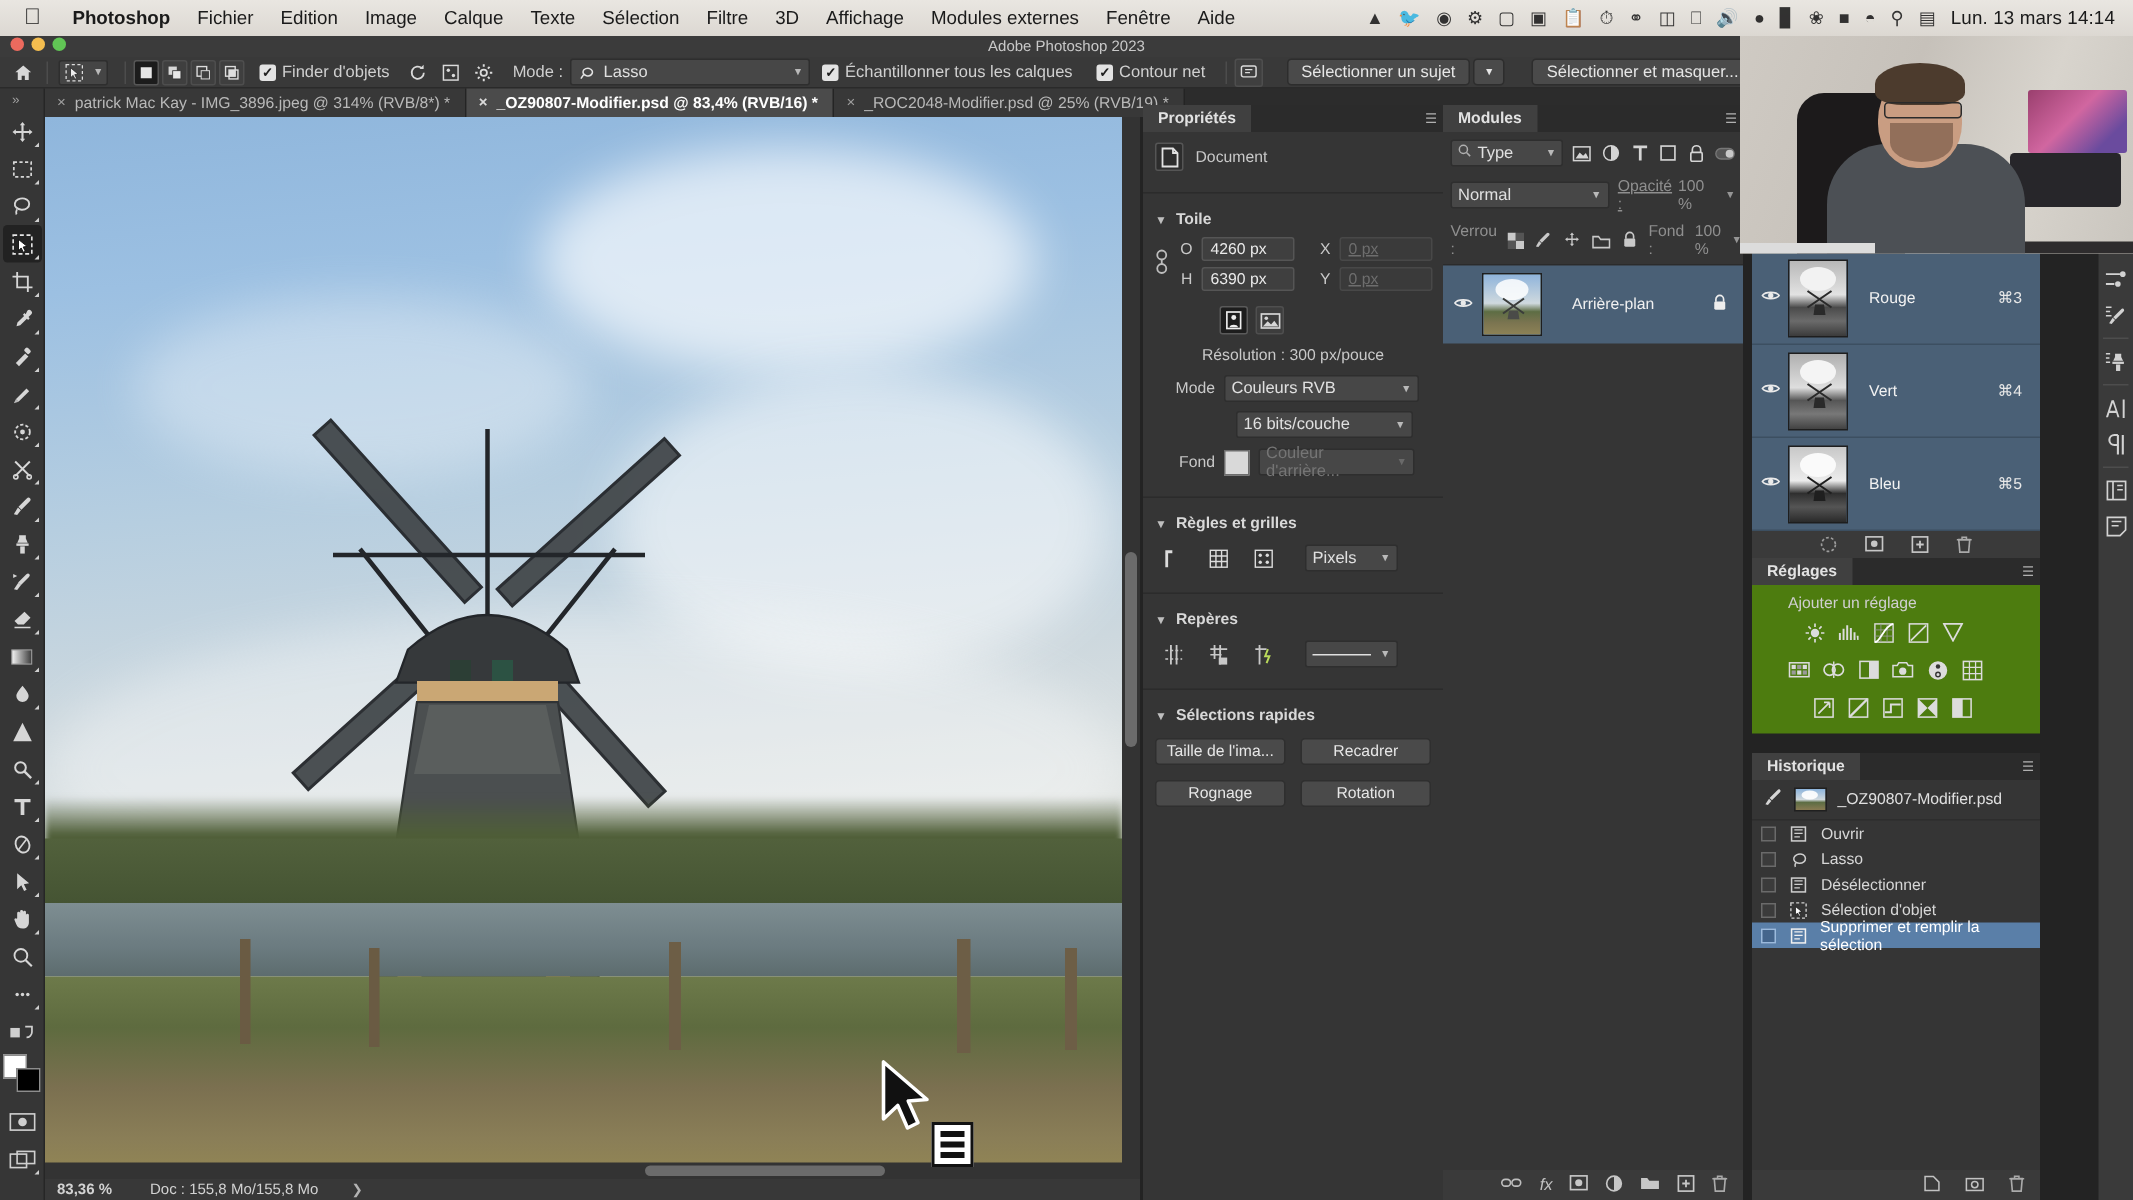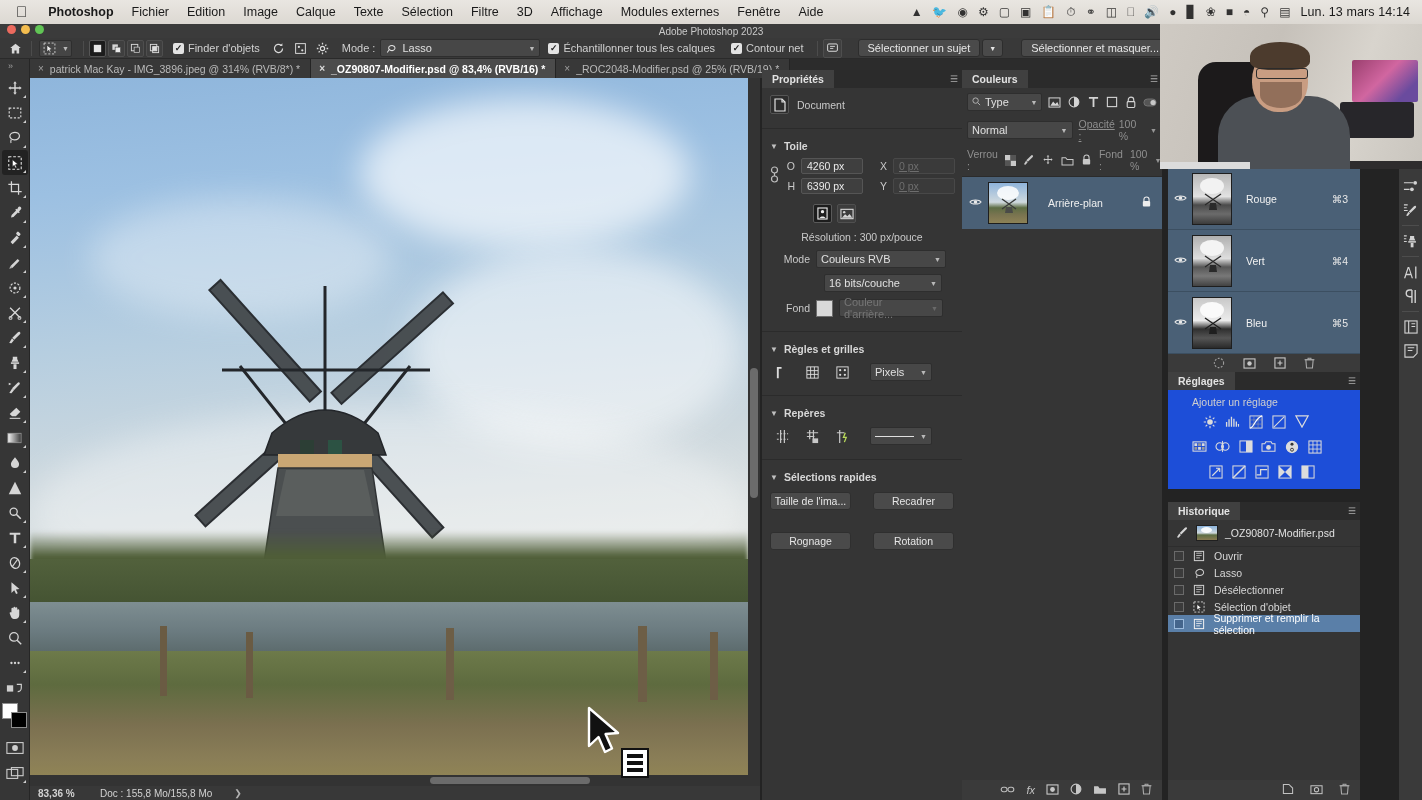--- a/index.html
+++ b/index.html
@@ -123,21 +123,21 @@
                color:#b0b0b0; font-size:9px;}
   .sectionHdr { display:flex; align-items:center; gap:6px; padding:5px 8px 4px 8px;
                 font-weight:bold; color:#d8d8d8; font-size:10.5px;}
   .chev { font-size:8px; opacity:.85; }
   .row { display:flex; align-items:center; gap:6px; padding:2px 8px; }
   .field { background:#3f3f3f; border:1px solid #555; height:16px; border-radius:2px;
            color:#eaeaea; font-size:10.5px; display:flex; align-items:center; padding:0 5px;}
   .field.dim { color:#6e6e6e; background:#3a3a3a; border-color:#484848;text-decoration:underline;}
   .lbl { color:#c9c9c9; font-size:10.5px; }
   .divline { height:1px; background:#2b2b2b; margin:6px 0; }
-  .btnGrid { display:grid; grid-template-columns:1fr 1fr; gap:22px; padding:5px 8px 8px 8px;text-align:center;}
+  .btnGrid { display:grid; grid-template-columns:1fr 1fr; gap:10px; padding:5px 8px 8px 8px;text-align:center;}
   .gbtn { background:#4a4a4a; border:1px solid #2f2f2f; border-radius:3px; height:18px;
           display:flex; align-items:center; justify-content:center; color:#e6e6e6; font-size:10.5px;}
   .iconbtn { width:19px; height:19px; border:1px solid #4f4f4f; background:#3d3d3d;
              display:flex; align-items:center; justify-content:center; border-radius:2px;}
   .iconbtn.active { background:#1d1d1d; border-color:#5a5a5a;}
   .plainicon { width:20px; height:18px; display:flex; align-items:center; justify-content:center; color:#d0d0d0;}
 
   
   .layerRow { display:flex; align-items:center; height:52px; background:#4a6076; }
   .layerRow .eye { width:26px; text-align:center; color:#e9e9e9; font-size:11px;}
@@ -787,21 +787,21 @@
     <div class="btnGrid">
       <span class="gbtn">Taille de l'ima...</span>
       <span class="gbtn">Recadrer</span>
       <span class="gbtn">Rognage</span>
       <span class="gbtn">Rotation</span>
     </div>
   </div>
 
   <div class="panelCol" style="left:962px; height:730px;">
     <div class="panelTabs">
-      <div class="panelTab">Couleurs</div>
+      <div class="panelTab">Modules</div>
       <div class="panelMenu">☰</div>
     </div>
     <div class="row" style="padding:5px 5px;gap:4px;">
       <span class="select" style="width:80px;">
         <span style="margin-right:4px;opacity:.8;">
           <svg width="9" height="9" viewBox="0 0 10 10">
               <circle cx="4" cy="4" r="3" fill="none" stroke="#c9c9c9" stroke-width="1.1"></circle>
               <path d="M6.3 6.3 9 9" stroke="#c9c9c9" stroke-width="1.1"></path>
             </svg>
         </span>
@@ -1030,21 +1030,21 @@
       </span>
       <span>
         <svg width="11" height="12" viewBox="0 0 12 13">
             <path d="M2 3h8l-.8 9H2.8z" fill="none" stroke="#aaa" stroke-width="1.2"></path>
             <path d="M0.6 3h10.8M4.4 1.2h3.2V3H4.4z" fill="none" stroke="#aaa" stroke-width="1.1"></path>
           </svg>
       </span>
     </div>
   </div>
 
-  <div style="position:absolute;left:1168px;top:372px;width:192px;background:#1d4ed8;">
+  <div style="position:absolute;left:1168px;top:372px;width:192px;background:#4d7c0f;">
     <div class="panelTabs">
       <div class="panelTab">Réglages</div>
       <div class="panelMenu">☰</div>
     </div>
     <div style="padding:6px 0 2px 24px;color:#cfcfcf;font-size:10.5px;">Ajouter un réglage</div>
     <div class="adjGrid" style="padding-left:34px;">
       <span class="adjIcon">
         <svg width="14" height="14" viewBox="0 0 15 15">
             <circle cx="7.5" cy="7.5" r="3" fill="#dcdcdc"></circle>
             <g stroke="#dcdcdc" stroke-width="1.2">

